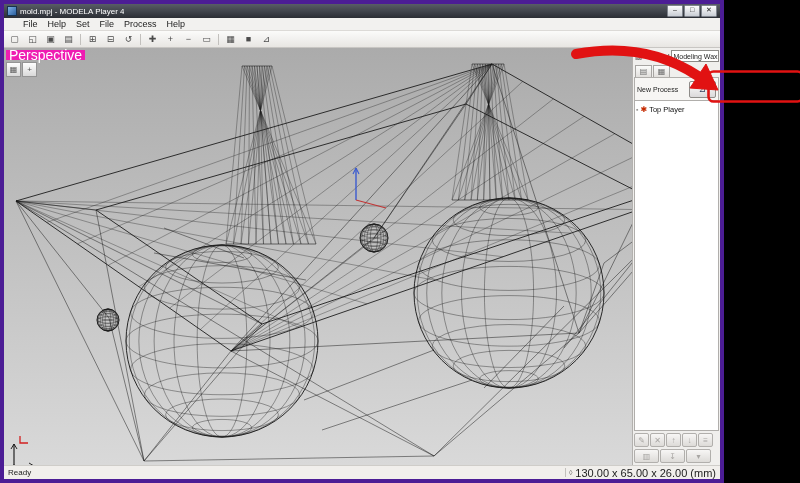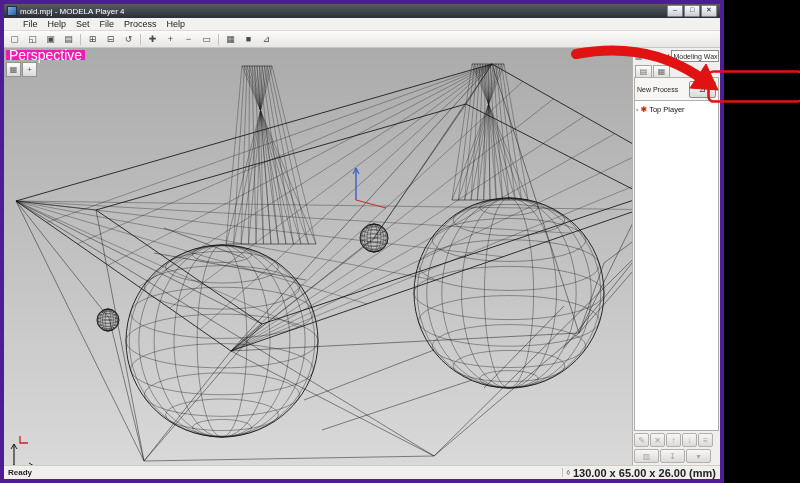--- a/index.html
+++ b/index.html
@@ -44,21 +44,21 @@
   .tree{flex:1;background:#fff;border:1px solid #b0aeab;border-top:none;margin:0 1px;padding:2px 1px;display:flex;flex-direction:column;gap:1px;overflow:hidden;min-height:0;}
   .tree-row{display:flex;align-items:center;gap:2px;height:12px;font-size:7.5px;color:#111;flex:none;}
   .tree-grip{color:#9b9996;font-size:7px;}
   .tree-icon{color:#c52a00;font-size:8px;}
   .panel-bottom{flex:none;padding:2px 1px;display:flex;flex-direction:column;gap:2px;}
   .pb-row{display:flex;gap:1px;}
   .pb-btn{width:15px;height:14px;background:linear-gradient(#f7f6f5,#dddbd8);border:1px solid #b1afac;border-radius:2px;font-size:8px;color:#a8a6a3;display:flex;align-items:center;justify-content:center;box-sizing:border-box;}
   .pb-btn.wide{width:25px;}
 
   
-  .statusbar{height:13px;flex:none;background:#f1efec;border-top:1px solid #cfcdc9;display:flex;align-items:center;font-size:8px;color:#222;padding:0 4px;gap:4px;font-weight:bold;}
+  .statusbar{height:13px;flex:none;background:#f1efec;border-top:1px solid #cfcdc9;display:flex;align-items:center;font-size:8px;color:#222;padding:0 4px;gap:4px;}
   .status-right{margin-left:auto;display:flex;align-items:center;gap:3px;}
   .status-sep{width:1px;height:9px;background:#c2c0bc;}
   .dim-icon{color:#6b6966;font-size:7px;}
   .dim-text{font-size:11px;white-space:nowrap;}
 
   
   #annot{position:absolute;left:0;top:0;width:800px;height:483px;z-index:60;pointer-events:none;}
 </style>
 </head>
 <body>

